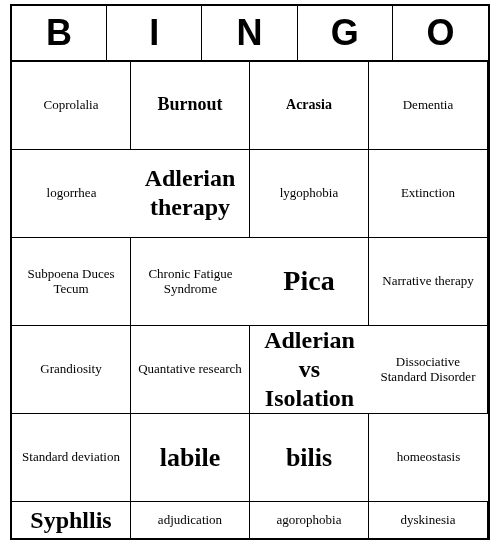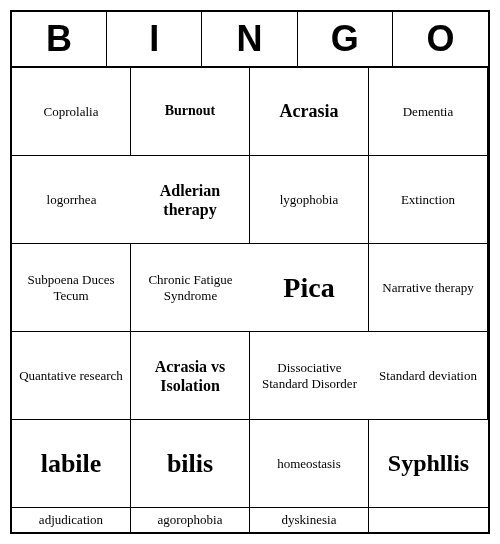--- a/index.html
+++ b/index.html
@@ -78,41 +78,41 @@
       font-size: 24px;
       font-weight: bold;
     }
 
     .bingo-cell.free {
       font-size: 24px;
       font-weight: bold;
     }
 
     .bingo-cell.bold-medium {
-      font-size: 16px;
+      font-size: 24px;
       font-weight: bold;
     }
 
     .bingo-cell.labile-size {
       font-size: 26px;
       font-weight: bold;
     }
 
     .bingo-cell.bilis-size {
       font-size: 26px;
       font-weight: bold;
     }
 
     .bingo-cell.burnout-size {
-      font-size: 14px;
+      font-size: 18px;
       font-weight: bold;
     }
 
     .bingo-cell.acrasia-size {
-      font-size: 18px;
+      font-size: 14px;
       font-weight: bold;
       text-align: right;
     }
   </style>
 </head>
 <body>
 
 <div class="bingo-card">
   <div class="bingo-header">
   <div class="bingo-header-cell">B</div>
@@ -127,22 +127,23 @@
       <div class="bingo-cell acrasia-size">Acrasia</div>
       <div class="bingo-cell normal">Dementia</div>
       <div class="bingo-cell normal">logorrhea</div>
       <div class="bingo-cell bold-medium">Adlerian therapy</div>
       <div class="bingo-cell normal">lygophobia</div>
       <div class="bingo-cell normal">Extinction</div>
       <div class="bingo-cell normal">Subpoena Duces Tecum</div>
       <div class="bingo-cell normal">Chronic Fatigue Syndrome</div>
       <div class="bingo-cell large-text">Pica</div>
       <div class="bingo-cell normal">Narrative therapy</div>
+      <div class="bingo-cell normal">Grandiosity</div>
       <div class="bingo-cell normal">Quantative research</div>
-      <div class="bingo-cell bold-medium">Acrasia vs Isolation</div>
+      <div class="bingo-cell bold-medium">Adlerian vs Isolation</div>
       <div class="bingo-cell normal">Dissociative Standard Disorder</div>
       <div class="bingo-cell normal">Standard deviation</div>
       <div class="bingo-cell labile-size">labile</div>
       <div class="bingo-cell bilis-size">bilis</div>
       <div class="bingo-cell normal">homeostasis</div>
       <div class="bingo-cell medium-text">Syphllis</div>
       <div class="bingo-cell normal">adjudication</div>
       <div class="bingo-cell normal">agorophobia</div>
       <div class="bingo-cell normal">dyskinesia</div>
     </div>

